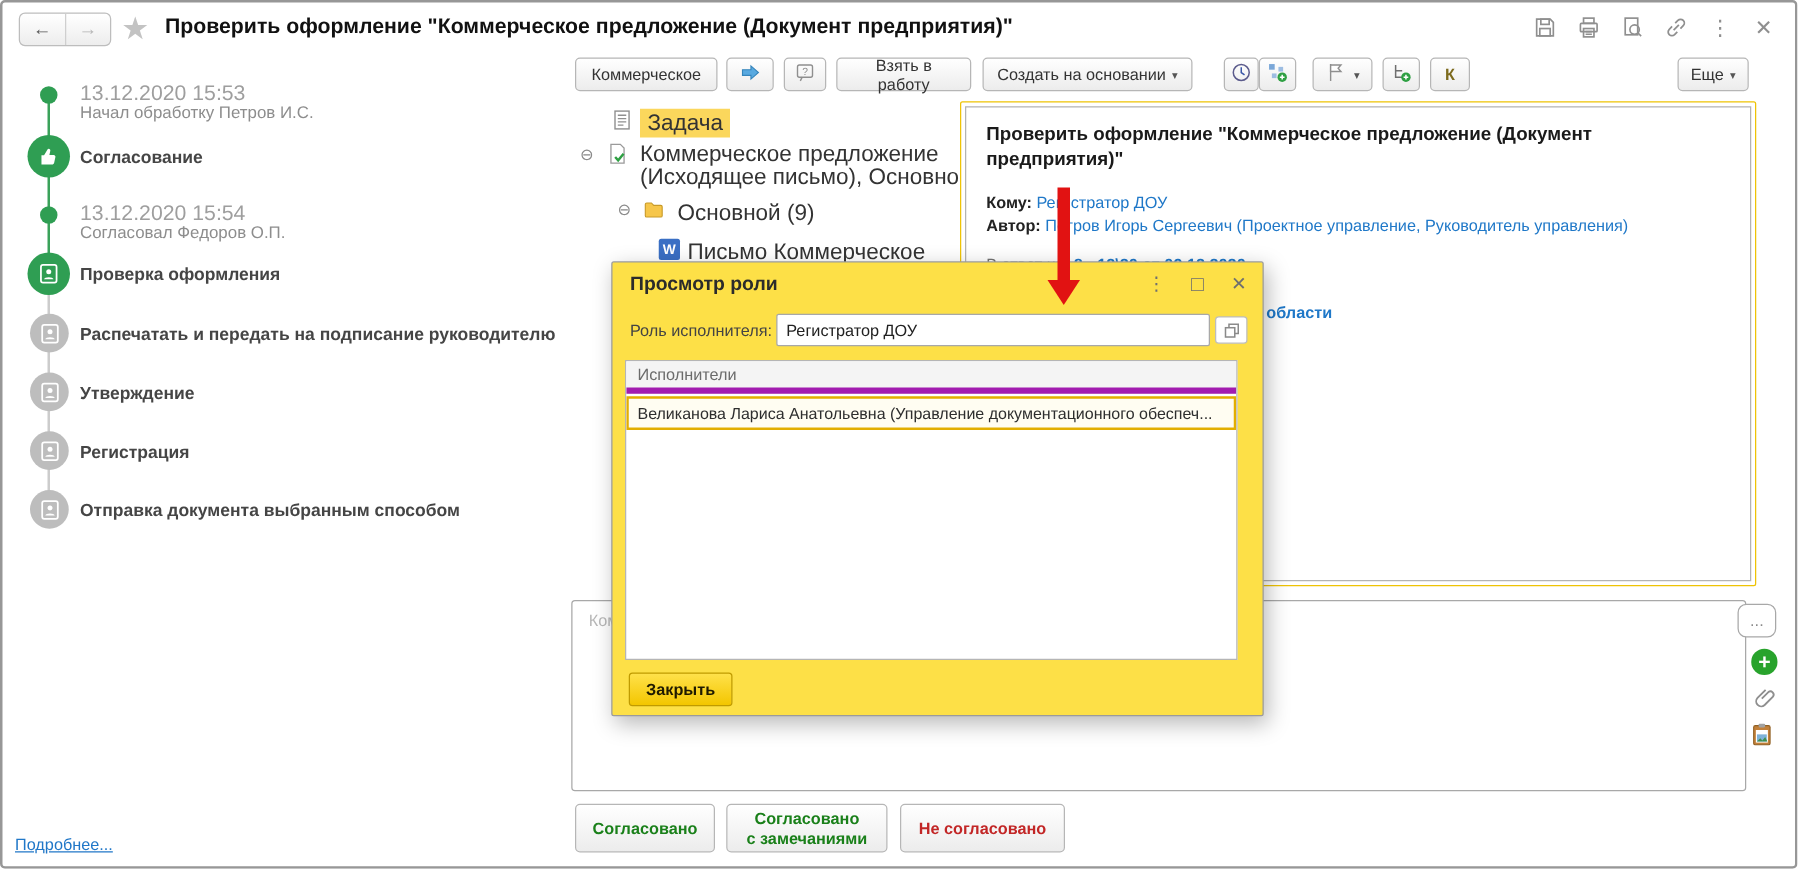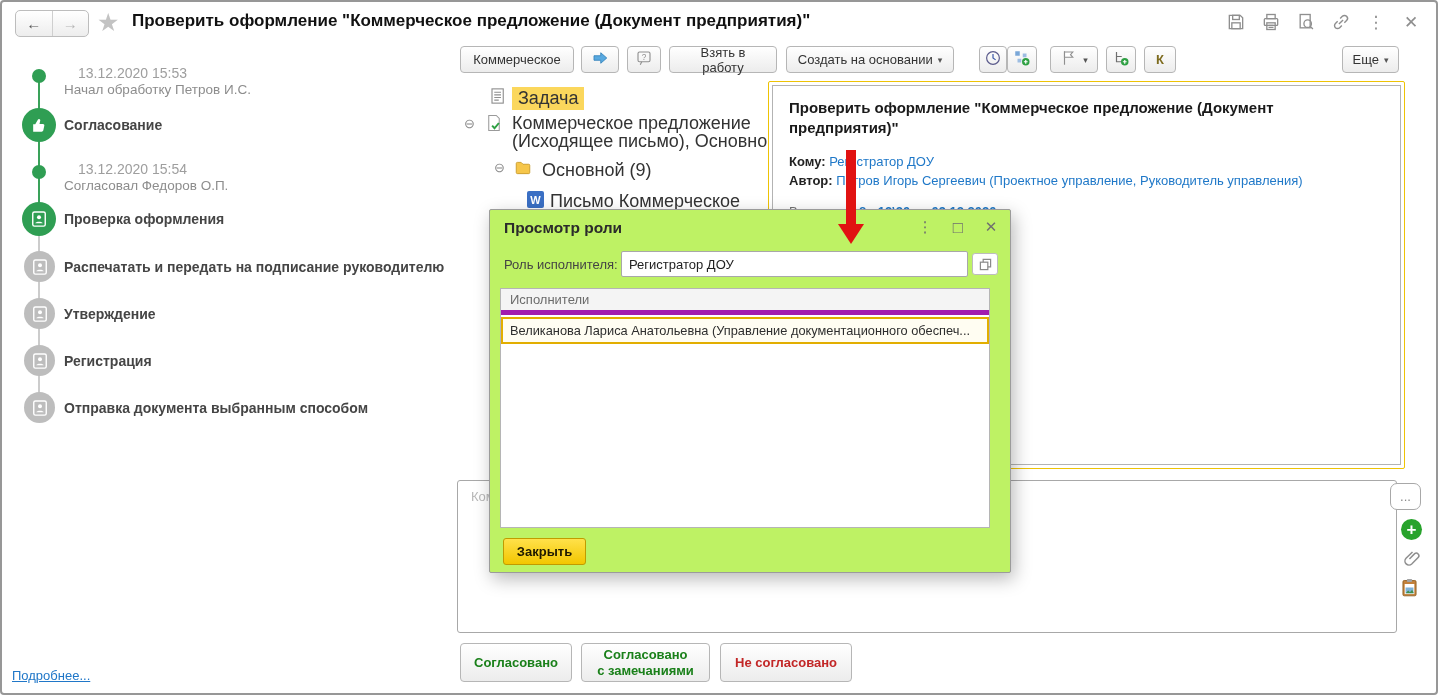--- a/index.html
+++ b/index.html
@@ -33,21 +33,21 @@
   .ibtn svg { width: 18px; height: 18px; }
 
   
   .tl-line { position: absolute; width: 2px; }
   .tl-dot { position: absolute; width: 14px; height: 14px; border-radius: 50%; background: #2f9e53; }
   .tl-big { position: absolute; width: 34px; height: 34px; border-radius: 50%;
     display: flex; align-items: center; justify-content: center; }
   .tl-big svg { width: 20px; height: 20px; }
   .tl-green { background: #2f9e53; }
   .tl-gray  { background: #bdbdbd; width: 31px; height: 31px; }
-  .tl-date { position: absolute; font-size: 14px; color: #9e9e9e; white-space: nowrap; margin-left: 14px; }
+  .tl-date { position: absolute; font-size: 17px; color: #9e9e9e; white-space: nowrap; }
   .tl-name { position: absolute; font-size: 13.5px; color: #8d8d8d; white-space: nowrap; }
   .tl-label { position: absolute; font-size: 14px; font-weight: bold; color: #454545; white-space: nowrap; }
 
   
   .tree-exp { position: absolute; font-size: 13px; color: #8a8a8a; cursor: pointer; line-height: 11px; }
   .tree-ic { position: absolute; width: 18px; height: 18px; }
   .tree-ic svg { width: 18px; height: 18px; }
   .tree-label { position: absolute; font-size: 18px; color: #333; white-space: nowrap; cursor: pointer; }
   .hl-yellow { background: #fbd75c; padding: 1px 6px; }
   .wicon { position: absolute; width: 17px; height: 17px; background: #3a6fc4; border-radius: 2px;
@@ -81,21 +81,21 @@
   .action-btn { position: absolute; top: 641px; height: 39px; border: 1px solid #b6b6b6; border-radius: 4px;
     background: linear-gradient(#ffffff,#ececec); font-size: 13px; font-weight: bold;
     display: flex; flex-direction: column; align-items: center; justify-content: center; line-height: 16px; cursor: pointer; }
   .green-text { color: #1a801a; }
   .red-text { color: #c22626; }
   .details-link { position: absolute; left: 10px; top: 666px; font-size: 13px; color: #2077c8;
     text-decoration: underline; cursor: pointer; }
 
   
   .modal { position: absolute; left: 487px; top: 207px; width: 522px; height: 364px;
-    background: #bef264; border: 1px solid #9b9b9b; border-radius: 2px;
+    background: #fde047; border: 1px solid #9b9b9b; border-radius: 2px;
     box-shadow: 3px 6px 18px rgba(0,0,0,.28); z-index: 40; }
   .modal-title { position: absolute; left: 14px; top: 9px; font-size: 15.5px; font-weight: 600; color: #2b2b2b; }
   .modal-ctl { position: absolute; top: 8px; color: #6f6f6f; font-size: 15px; cursor: pointer; width: 20px; text-align: center; }
   .role-label { position: absolute; left: 14px; top: 47px; color: #444; }
   .role-input { position: absolute; left: 131px; top: 41px; width: 347px; height: 26px;
     border: 1px solid #a8a8a8; border-radius: 2px; font-family: "Liberation Sans", sans-serif;
     font-size: 13px; color: #222; padding: 0 7px; }
   .choose-btn { position: absolute; left: 482px; top: 43px; width: 26px; height: 22px;
     border: 1px solid #bdbdbd; border-radius: 3px; background: #fff; display: flex;
     align-items: center; justify-content: center; cursor: pointer; }
@@ -338,20 +338,23 @@
         <span class="link">Петров Игорь Сергеевич (Проектное управление, Руководитель управления)</span>
       </div>
       <div class="tline" style="height:12px;"></div>
       <div class="tline">
         <span class="muted">В ответ на:</span>
         <span class="bluebold">8 - 12\20 от 09.12.2020</span>
       </div>
       <div class="tline">
         <span class="bluebold">Связей: 1. Отправлен в ответ на.</span>
       </div>
+      <div class="tline">
+        <span class="bluebold" style="margin-left:224px;">области</span>
+      </div>
     </div>
   </div>
 
   <div class="comment-box">
     <span class="placeholder">Комментарий</span>
   </div>
   <div class="dots-btn">...</div>
   <span class="side-ic plus-circle" style="left:1399px;top:517px;">+</span>
   <span class="side-ic" style="left:1400px;top:546px;">
     <svg viewBox="0 0 24 24" fill="none" stroke="#8f8f8f" stroke-width="1.7">

